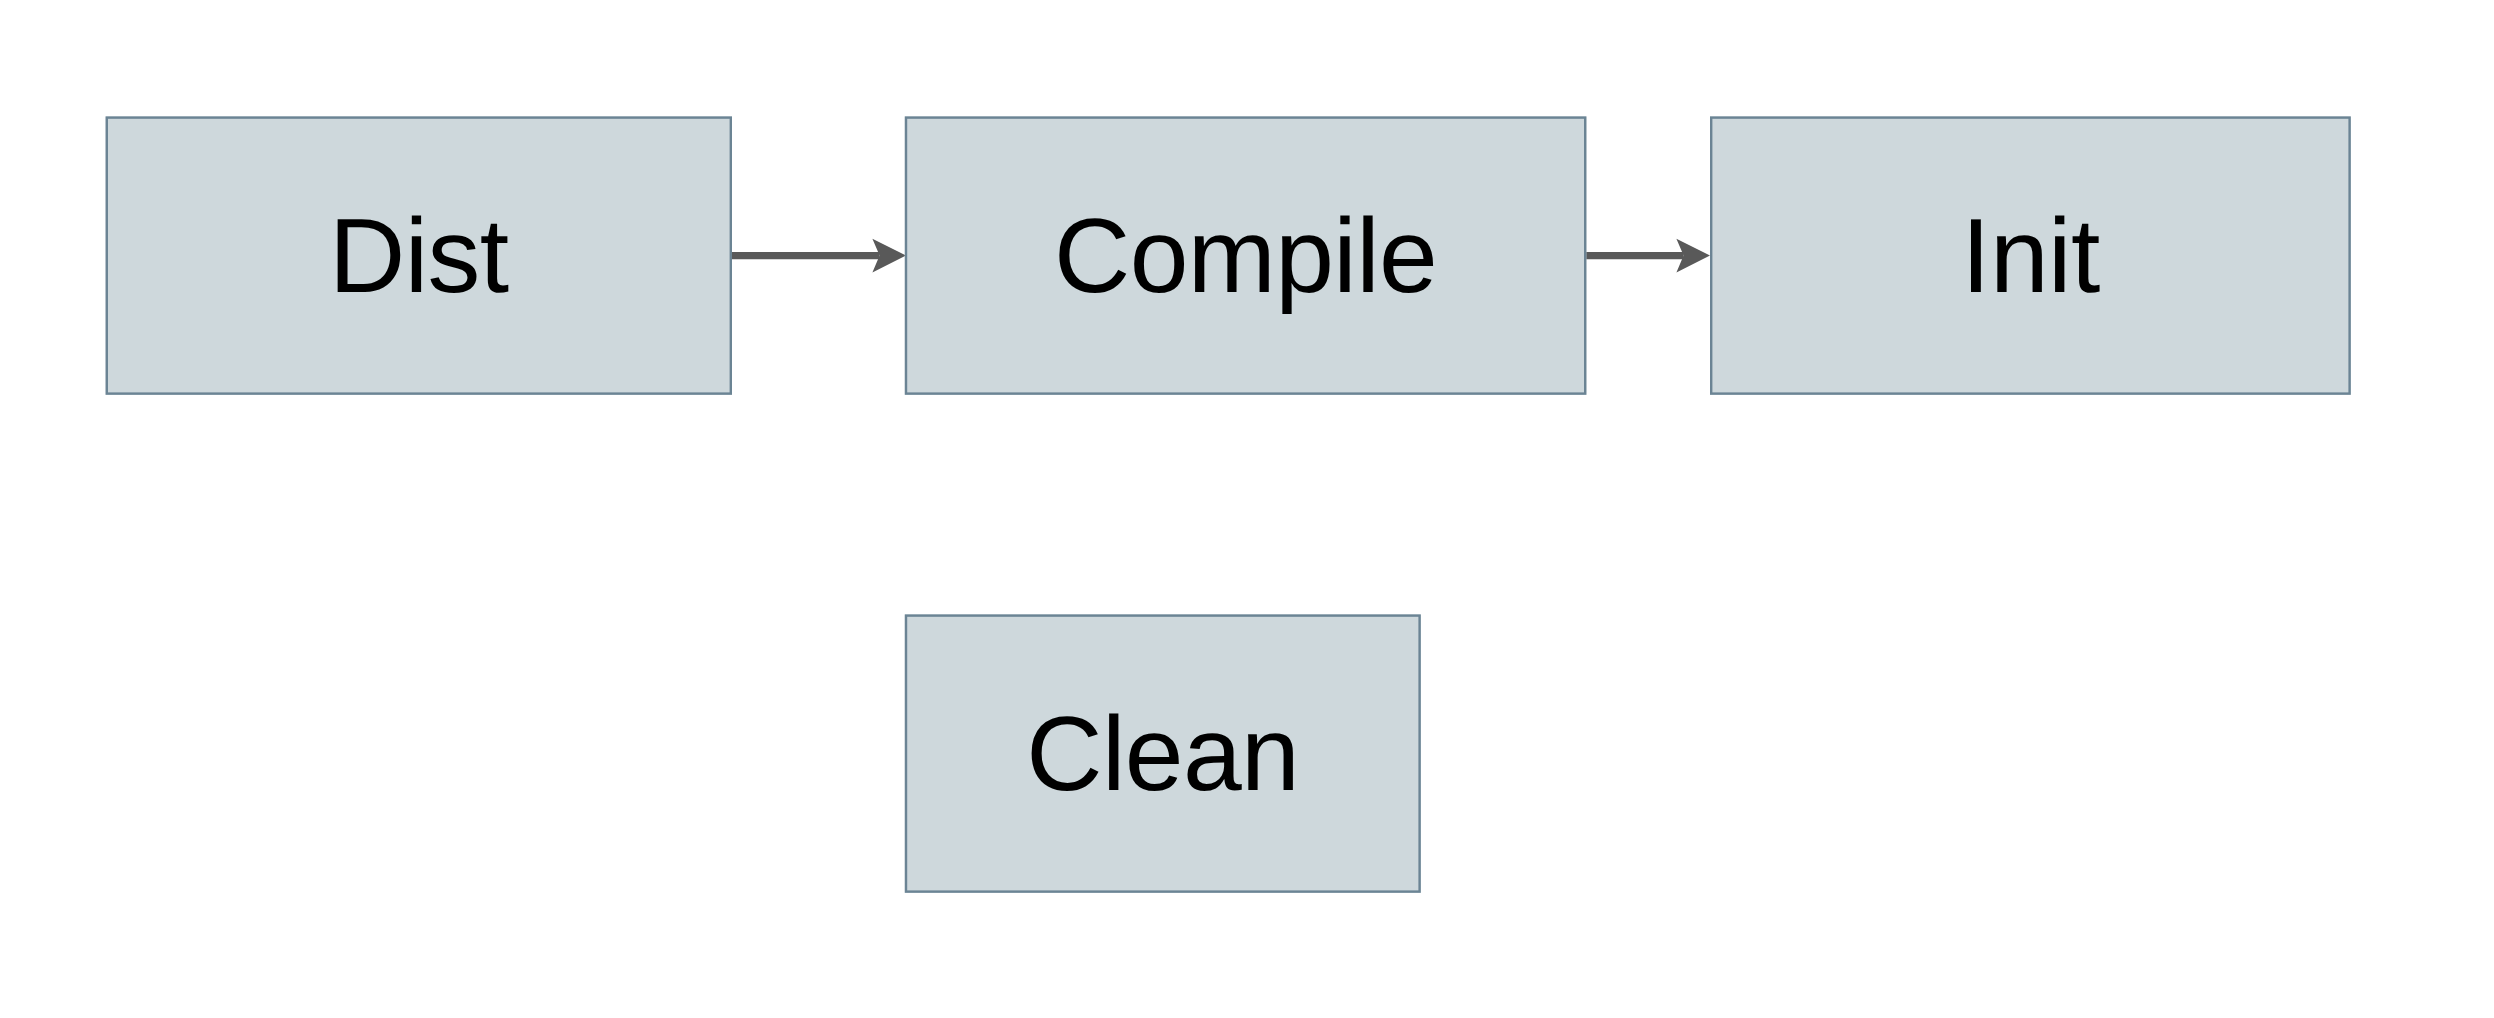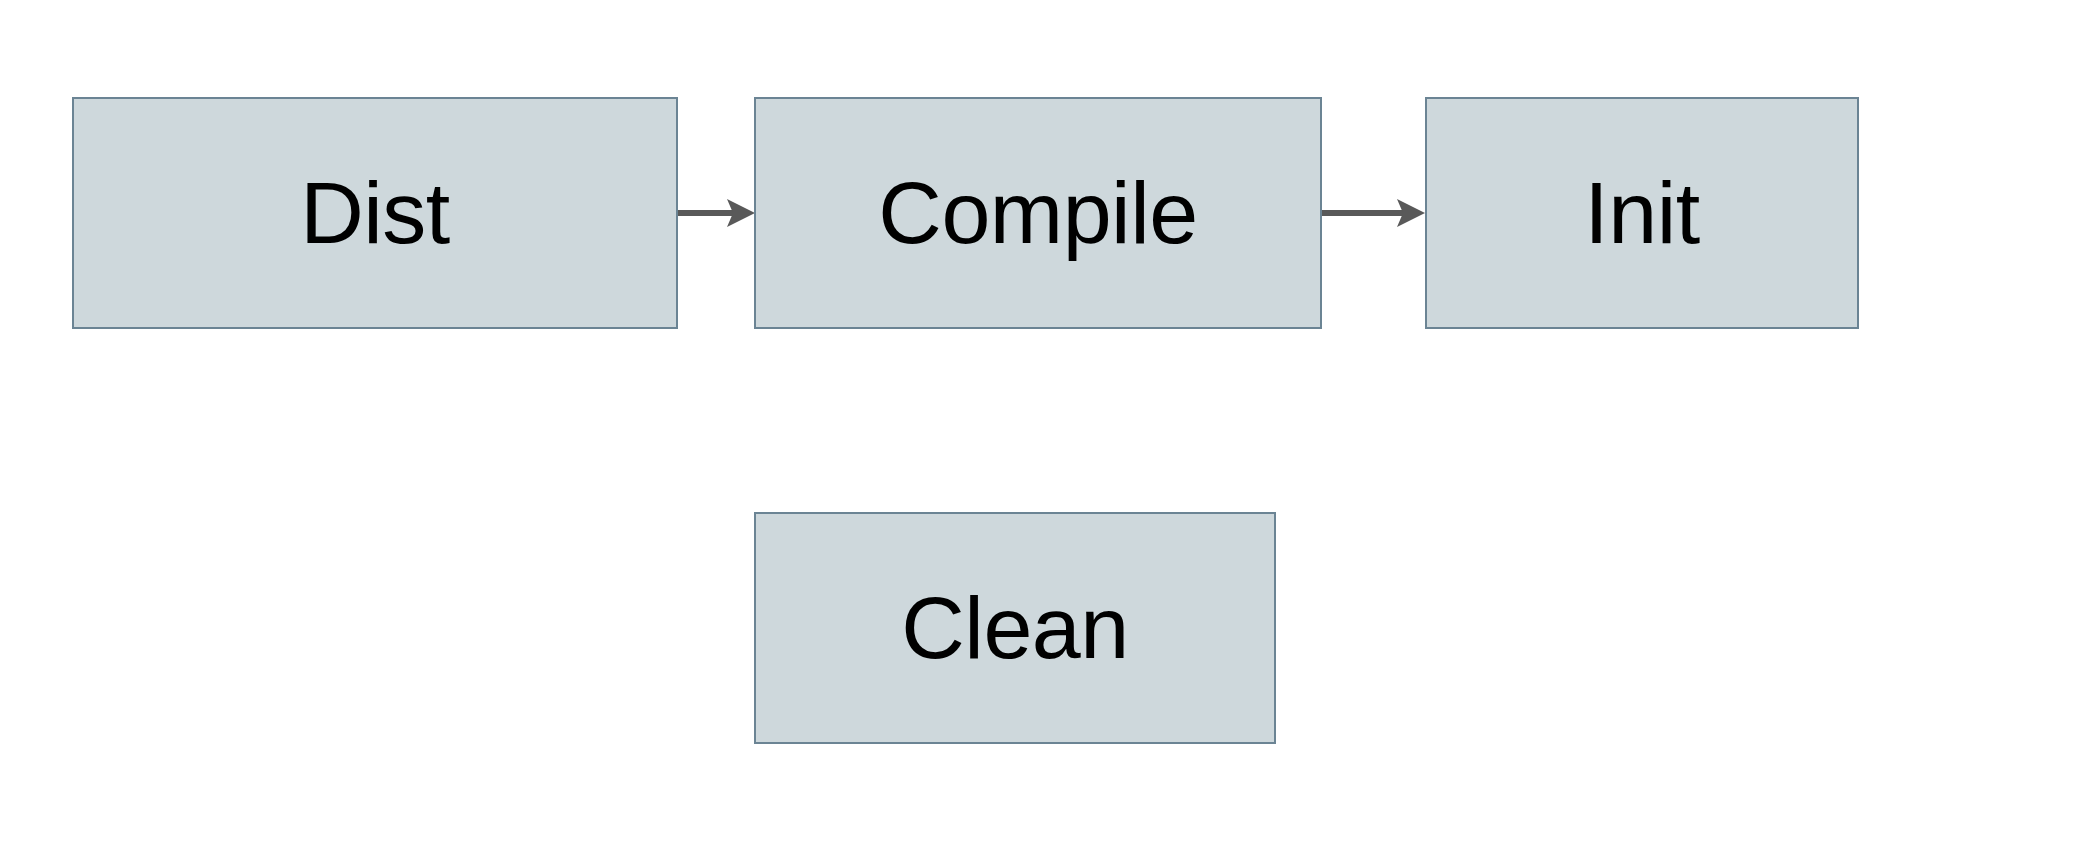--- a/index.html
+++ b/index.html
@@ -32,24 +32,24 @@
     font-family: "Liberation Sans", sans-serif;
     font-size: 88px;
     font-weight: 400;
     line-height: 1;
     color: #000000;
     letter-spacing: -0.5px;
     white-space: nowrap;
     user-select: none;
   }
   
-  #node-dist    { left: 72px;   top: 97px;  width: 606px; height: 232px; }
+  #node-dist    { left: 88px;   top: 97px;  width: 522px; height: 232px; }
   #node-compile { left: 754px;  top: 97px;  width: 568px; height: 232px; }
-  #node-init    { left: 1425px; top: 97px;  width: 434px; height: 232px; }
-  #node-clean   { left: 754px;  top: 512px; width: 522px; height: 232px; }
+  #node-init    { left: 1425px; top: 97px;  width: 534px; height: 232px; }
+  #node-clean   { left: 754px;  top: 512px; width: 430px; height: 232px; }
 
   
   #edge-layer {
     position: absolute;
     left: 0;
     top: 0;
     width: 2078px;
     height: 848px;
     pointer-events: none;
   }

